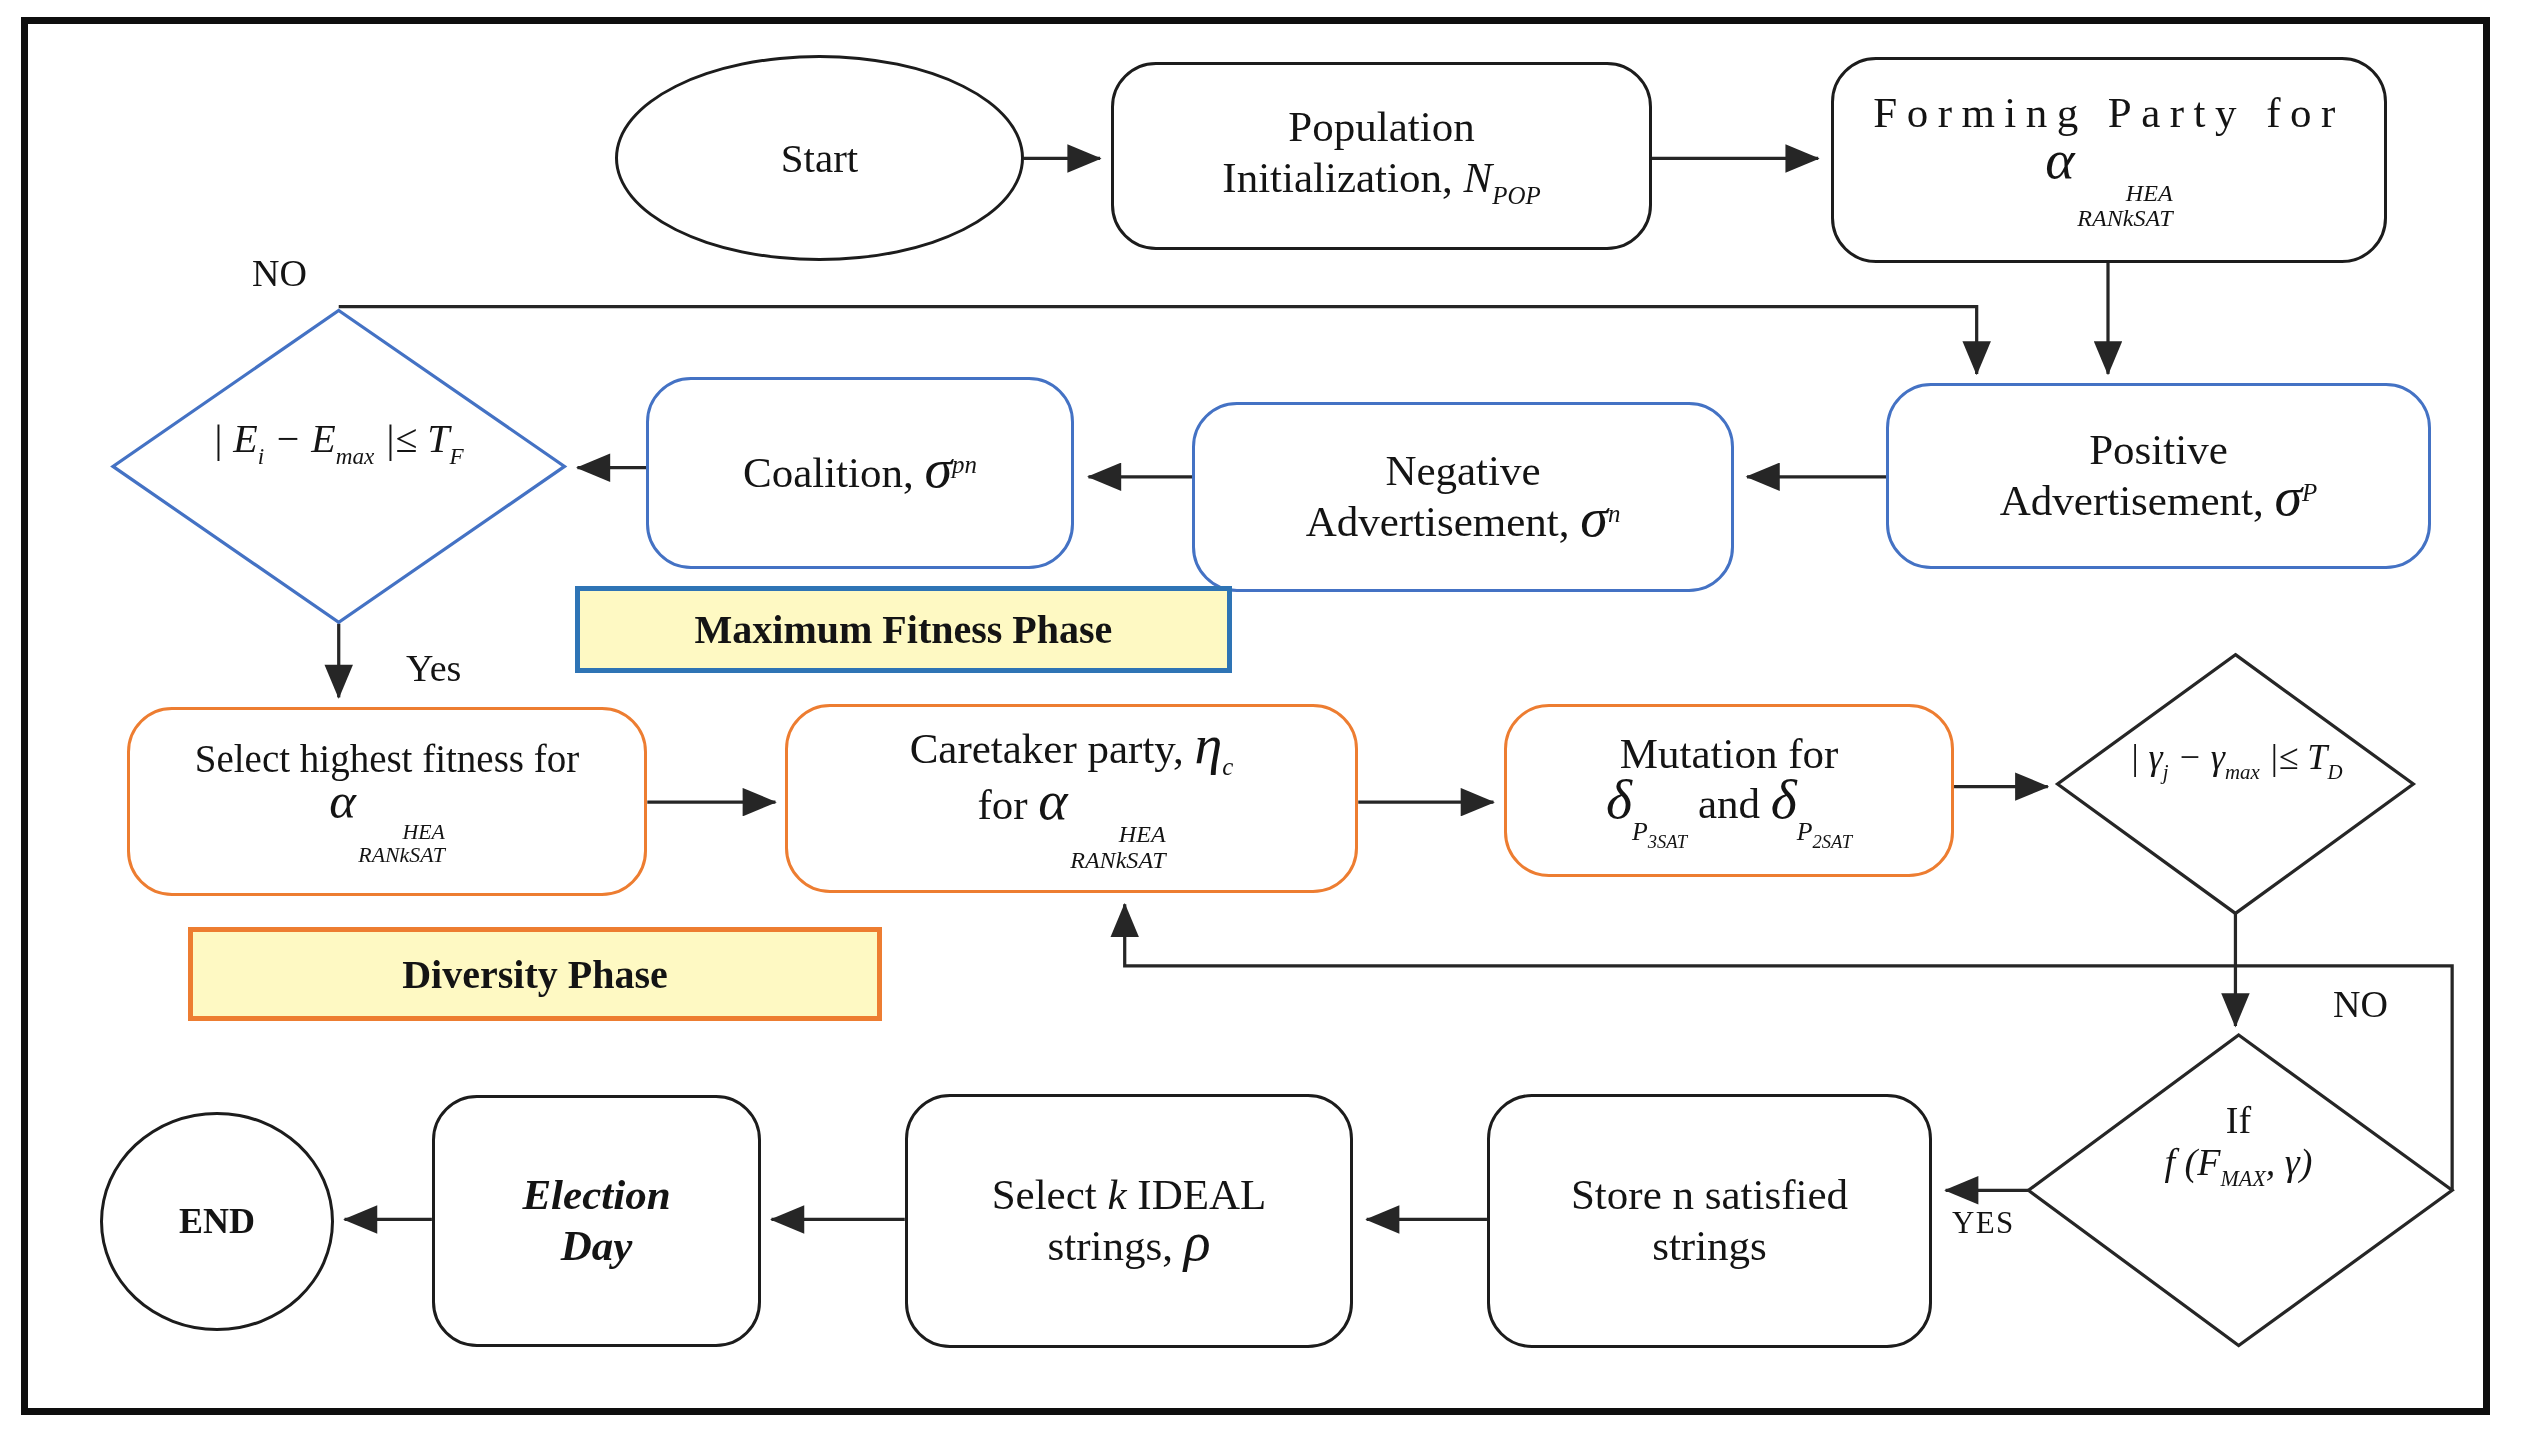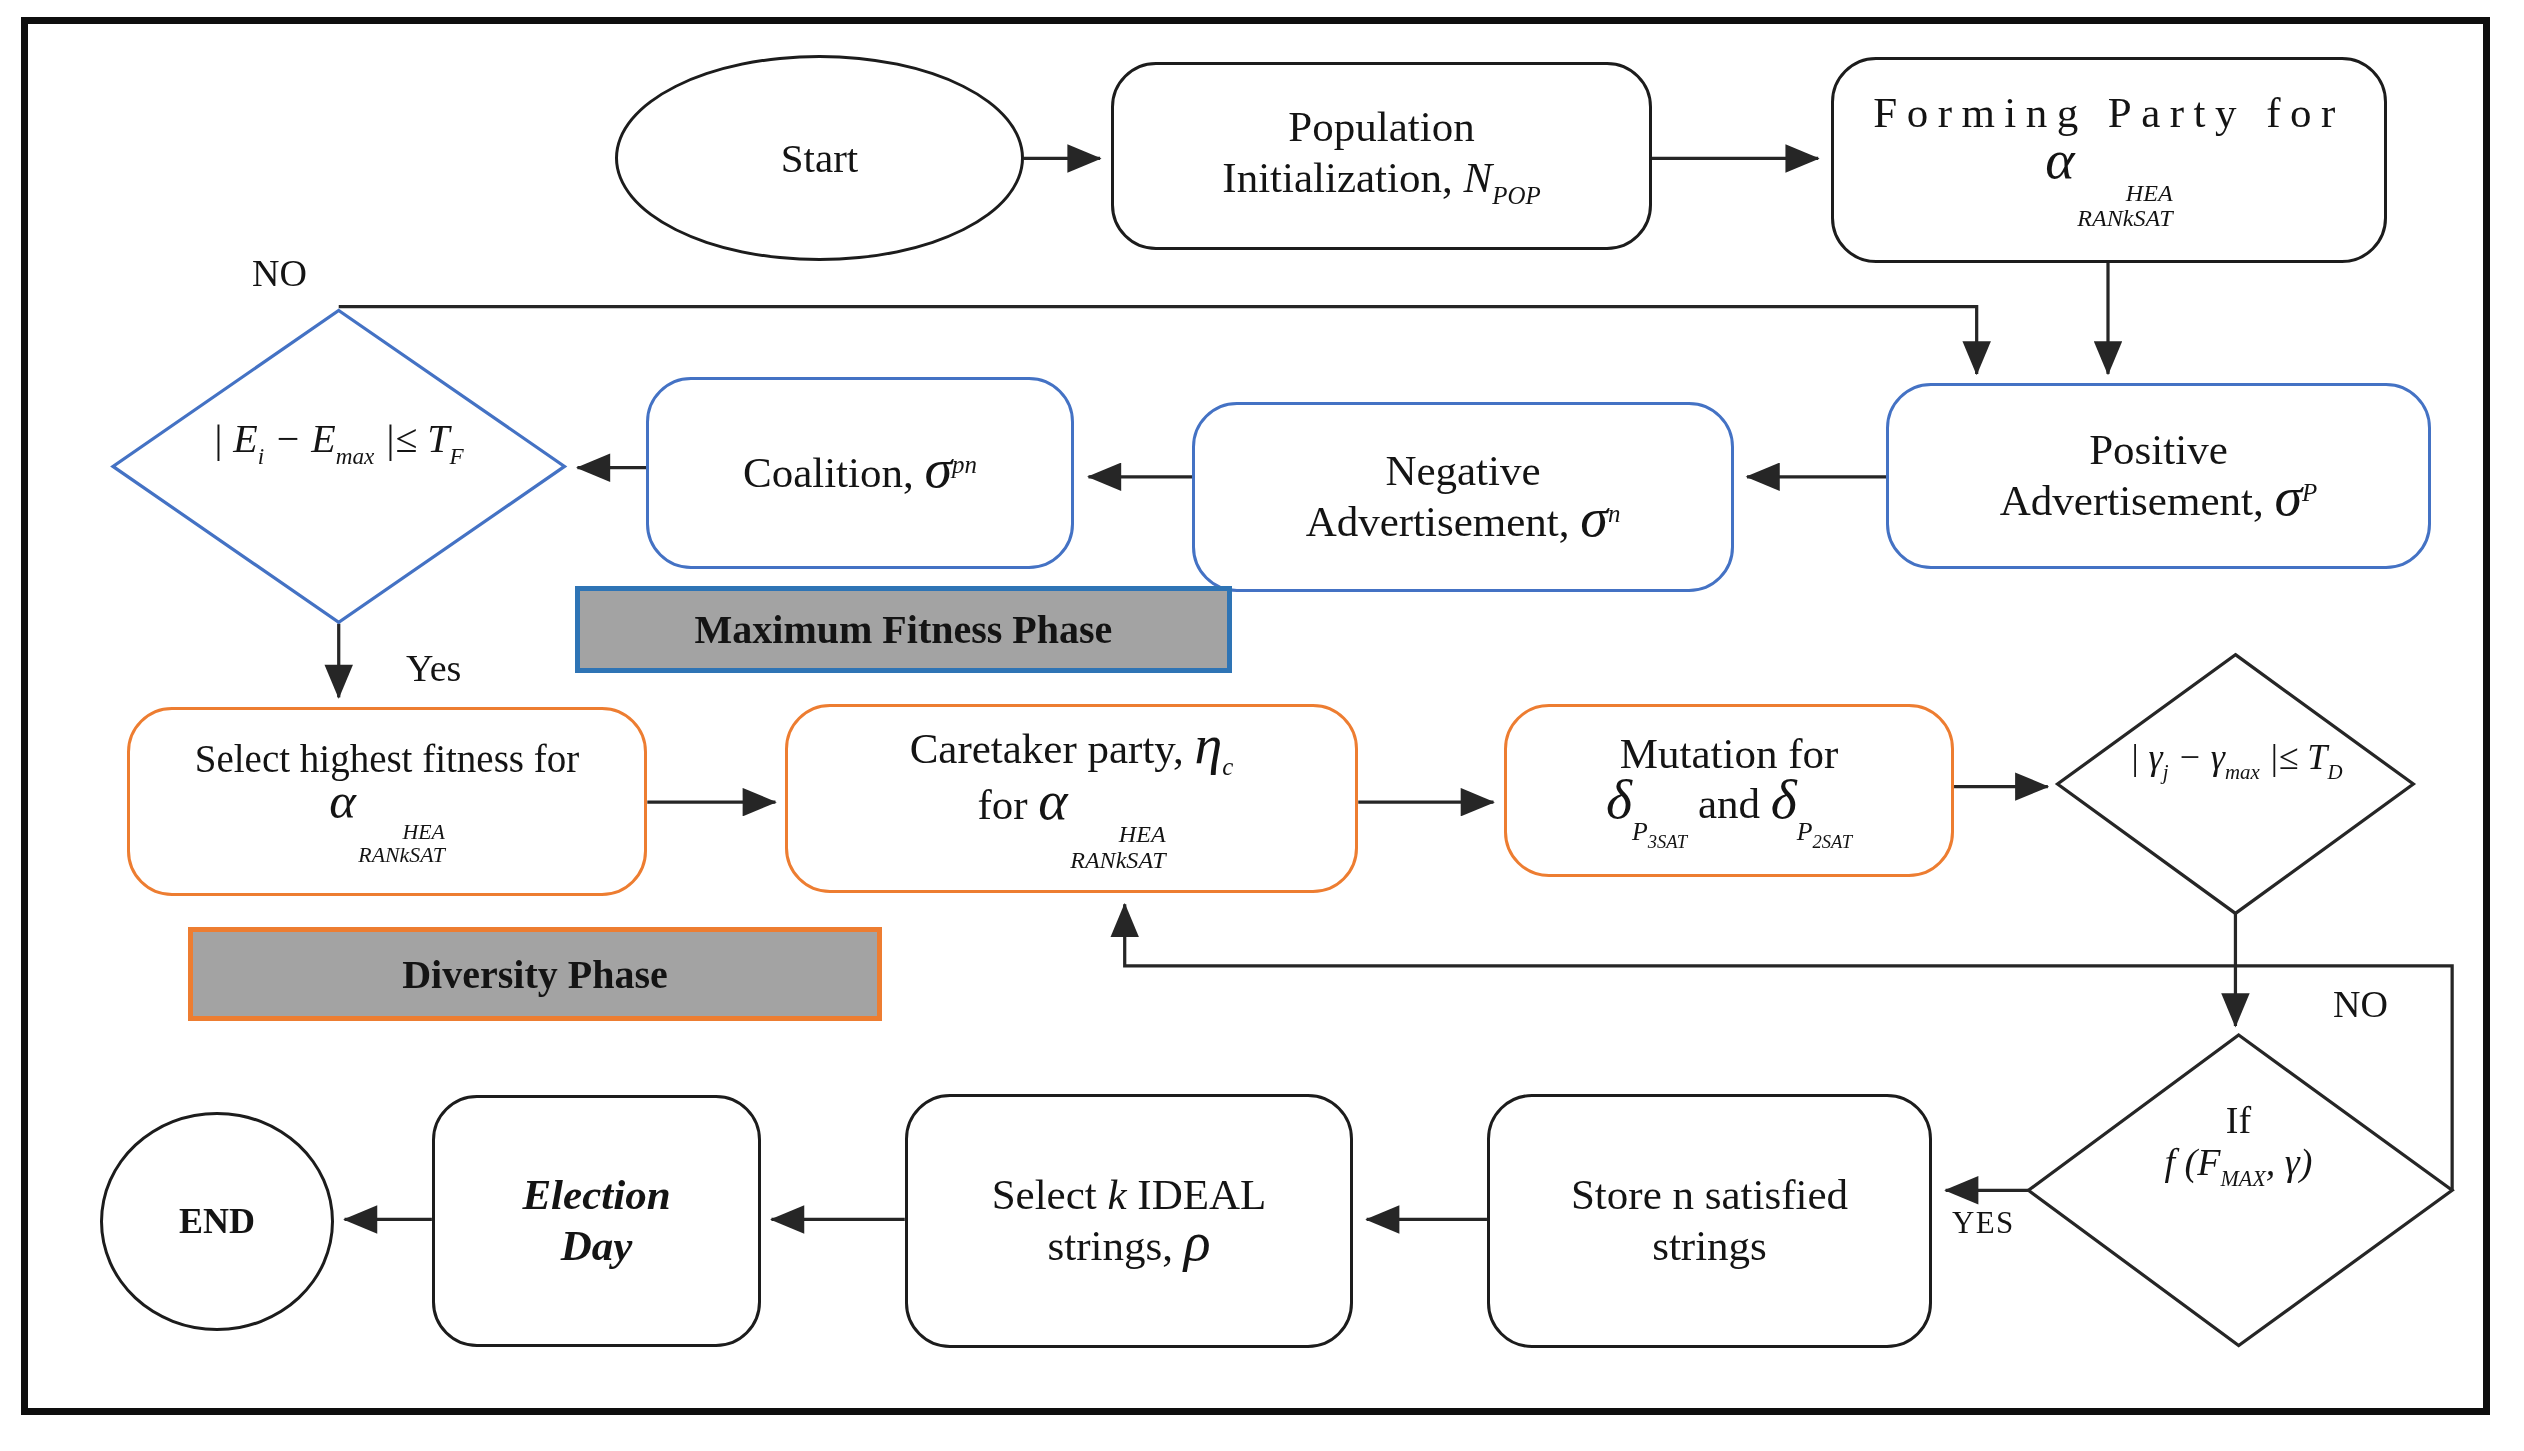--- a/index.html
+++ b/index.html
@@ -10,21 +10,21 @@
   .layer{position:absolute;left:0;top:0;width:2525px;height:1451px;}
   svg.layer{z-index:1;}
   .node{position:absolute;display:flex;flex-direction:column;align-items:center;
         justify-content:center;text-align:center;background:#fff;box-sizing:border-box;
         z-index:2;font-size:43px;line-height:1.18;}
   .ellipse{border:3.2px solid #1c1c1c;border-radius:50%;}
   .blackbox{border:3.9px solid #1c1c1c;border-radius:45px;}
   .bluebox{border:3.2px solid #4472C4;border-radius:45px;}
   .orangebox{border:3.9px solid #ED7D31;border-radius:45px;}
   .phasebox{position:absolute;display:flex;align-items:center;justify-content:center;
-        text-align:center;background:#a3a3a3;box-sizing:border-box;z-index:2;
+        text-align:center;background:#fef9c3;box-sizing:border-box;z-index:2;
         font-weight:bold;font-size:40px;}
   .phase-blue{border:5.8px solid #2E74B5;}
   .phase-orange{border:5.8px solid #ED7D31;}
   .dtext{position:absolute;display:flex;flex-direction:column;align-items:center;
         justify-content:flex-start;text-align:center;z-index:3;font-size:40px;
         font-style:italic;background:transparent;line-height:1.1;}
   .elabel{position:absolute;z-index:3;font-size:38px;}
   .elabel.small{font-size:31px;letter-spacing:1.3px;}
   .it{font-style:italic;}
   .sb{font-size:0.58em;font-style:italic;vertical-align:-0.5em;line-height:1;}

